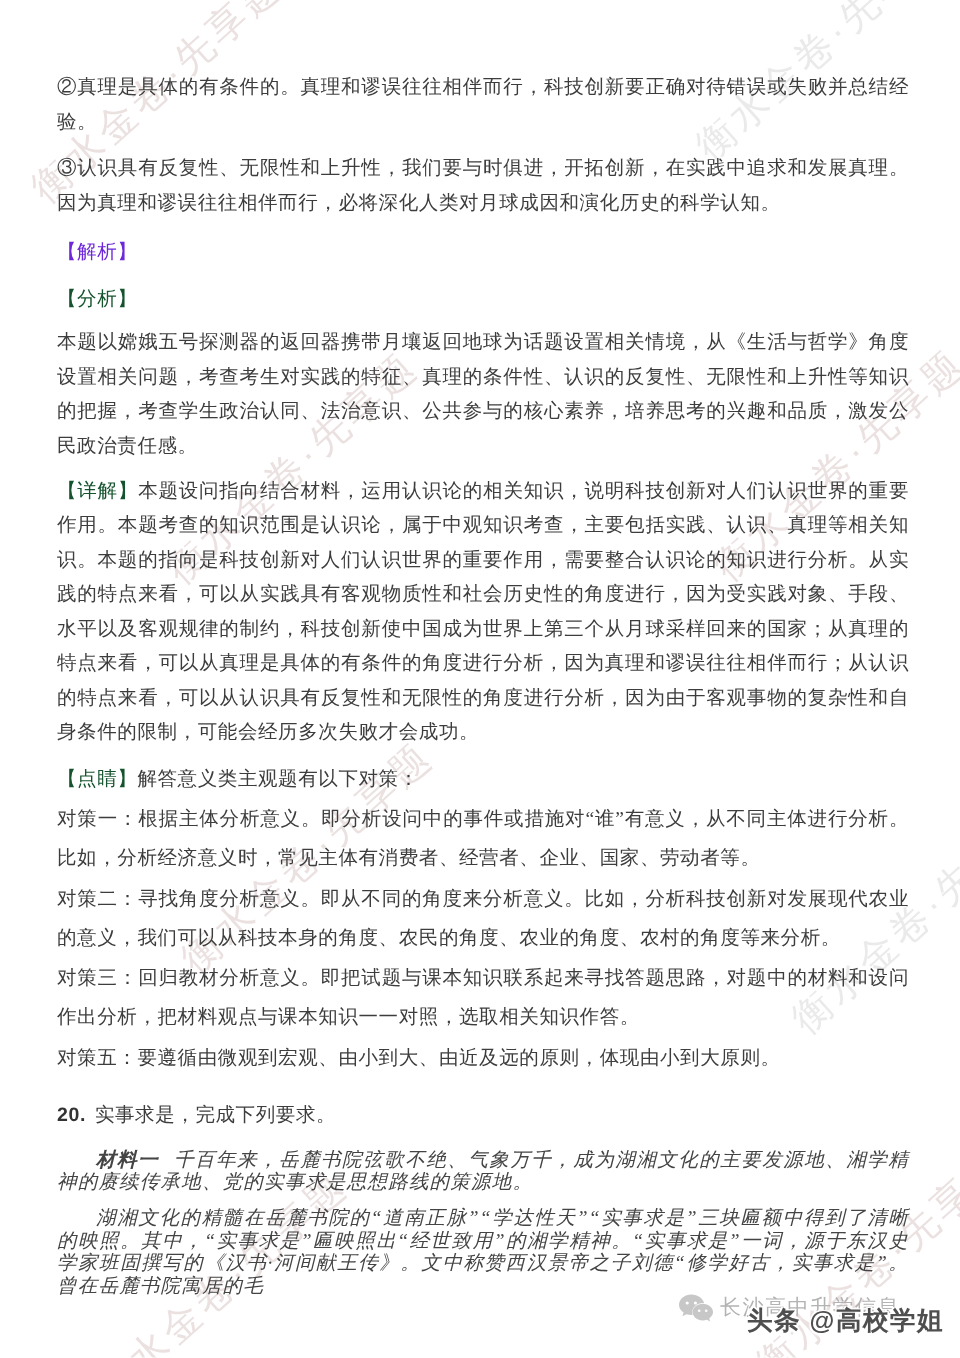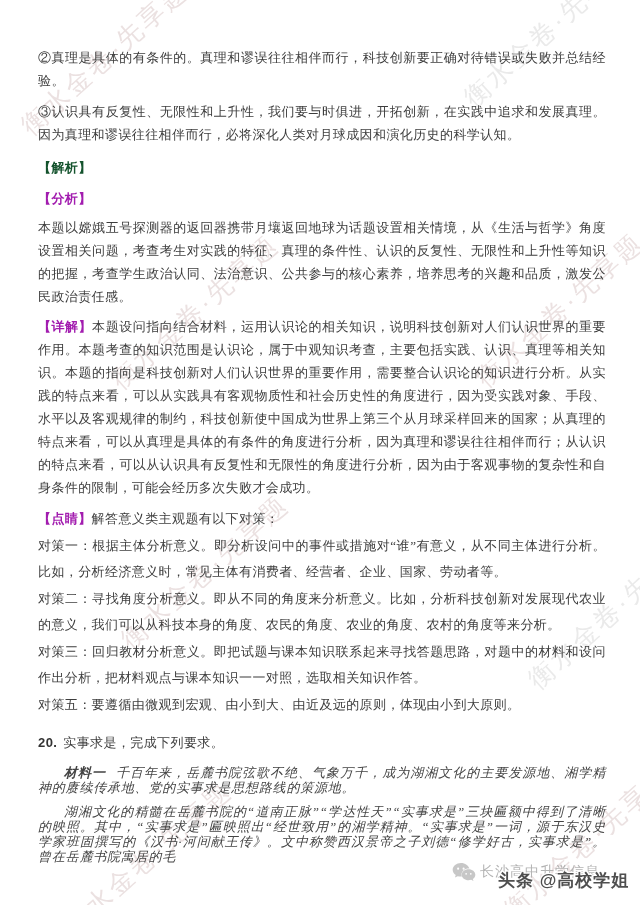--- a/index.html
+++ b/index.html
@@ -34,25 +34,25 @@
     left:38px;top:46px;
     width:568px;
     font-size:13px;
     line-height:23px;
     text-align:justify;
     letter-spacing:0.4px;
   }
   .para{margin:0 0 7px 0;}
   .answer-line{margin-bottom:8px;}
   .jiexi{
-    color:#14532d;
-    font-weight:bold;
+    color:#6d28d9;
+    font-weight:normal;
     margin:10px 0 8px 0;
   }
-  .hdr{font-weight:bold;color:#a21caf;}
+  .hdr{font-weight:normal;color:#14532d;}
   .fenxi-label{margin:2px 0 6px 0;}
   .strategy,.dianjing-para{line-height:26px;margin-bottom:1px;}
   .q20{margin-top:12px;line-height:26px;}
   .q20 .qnum{
     font-family:Liberation Sans, sans-serif;
     font-weight:bold;color:#333;
     margin-right:6px;
   }
   .material{
     font-style:italic;

